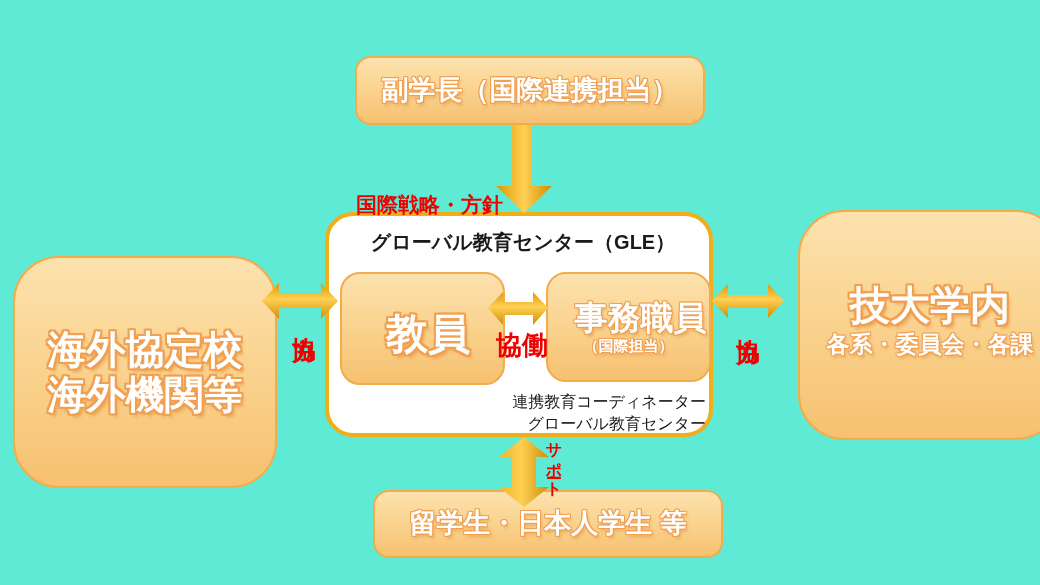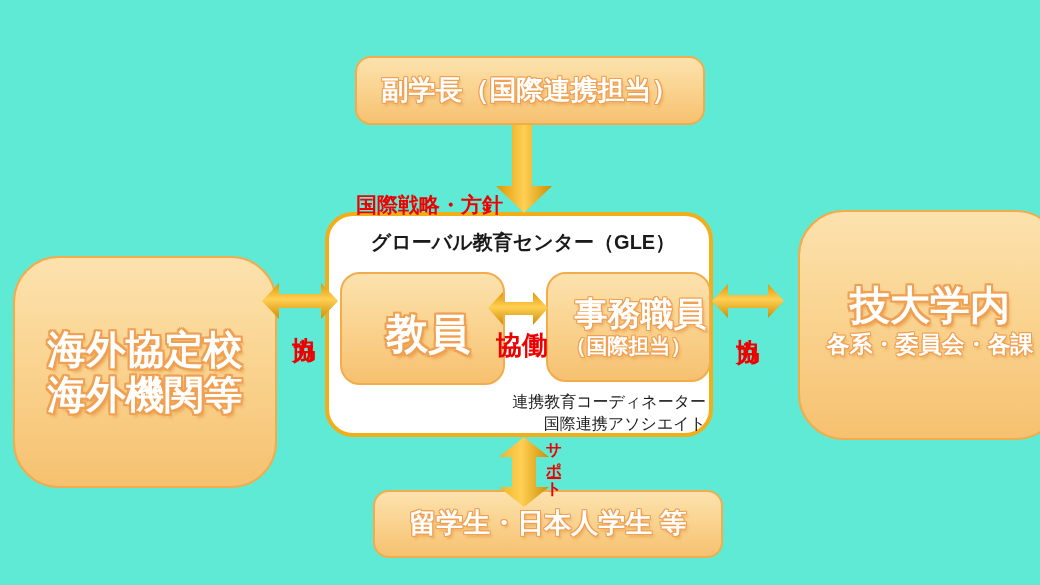--- a/index.html
+++ b/index.html
@@ -58,21 +58,21 @@
 
   
   #vp-box{left:355px;top:56px;width:350px;height:69px;font-size:27px;}
   #left-box{left:13px;top:208px;width:264px;height:232px;font-size:39px;margin-top:48px;}
   #right-box{left:798px;top:210px;width:264px;height:230px;padding-bottom:10px;text-align:right;}
   #right-box .l1{font-size:40px;}
   #right-box .l2{font-size:23px;margin-top:2px;}
   #faculty-box{left:340px;top:272px;width:165px;height:113px;font-size:42px;padding-top:12px;box-sizing:border-box;}
   #staff-box{left:546px;top:272px;width:165px;height:110px;}
   #staff-box .l1{font-size:33px;margin-left:24px;}
-  #staff-box .l2{font-size:21px;margin-top:1px;}
+  #staff-box .l2{font-size:15px;margin-top:1px;font-family:Liberation Serif, serif;}
   #student-box{left:373px;top:490px;width:350px;height:68px;font-size:27px;}
 
   .arrow{position:absolute;display:block;}
 </style>
 </head>
 <body>
 
 <div id="stage">
 
   <div id="vp-box" class="gbox">
@@ -100,21 +100,21 @@
     <span class="ot ot-lg">教員</span>
   </div>
 
   <div id="staff-box" class="gbox inner" style="position:absolute;">
     <span class="ot l1">事務職員</span>
     <span class="ot l2">（国際担当）</span>
   </div>
 
   <div id="coordinators">
     <div>連携教育コーディネーター</div>
-    <div>国際連携アソシエイト</div>
+    <div>グローバル教育センター</div>
   </div>
 
   <svg class="arrow" style="left:496px;top:125px;" width="56" height="88">
     <defs>
       <linearGradient id="g1" x1="0" y1="0" x2="1" y2="0">
         <stop offset="0" stop-color="#DE9701"></stop>
           <stop offset="0.5" stop-color="#FFD054"></stop>
           <stop offset="1" stop-color="#CE8D02"></stop>
       </linearGradient>
     </defs>

